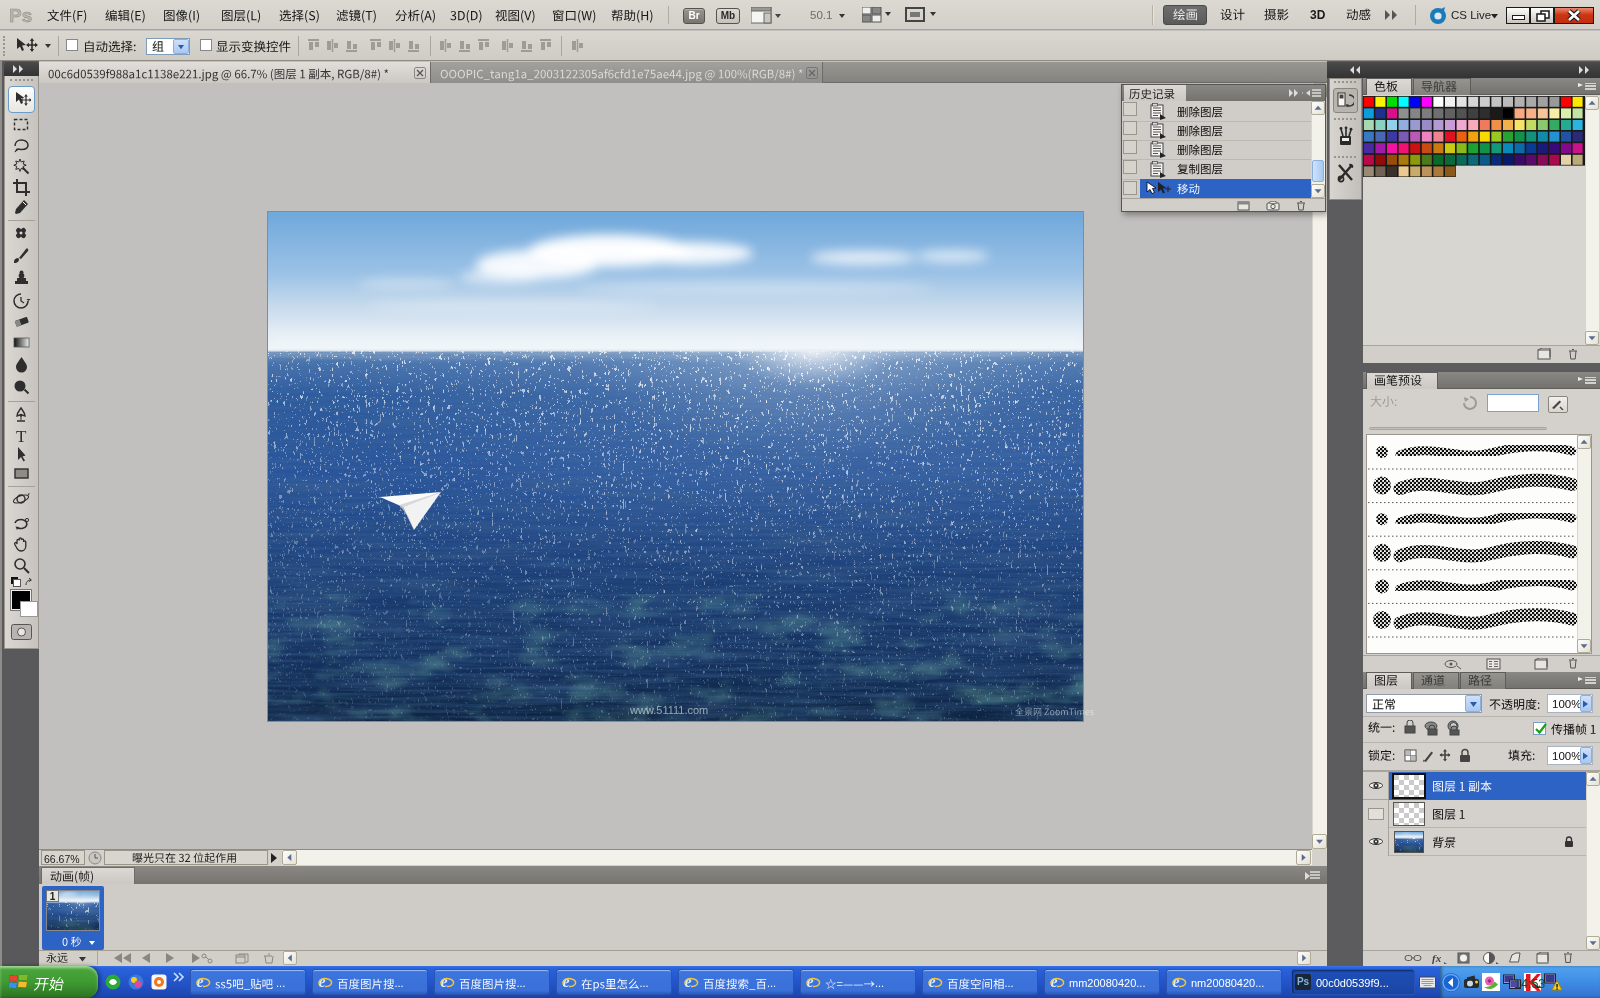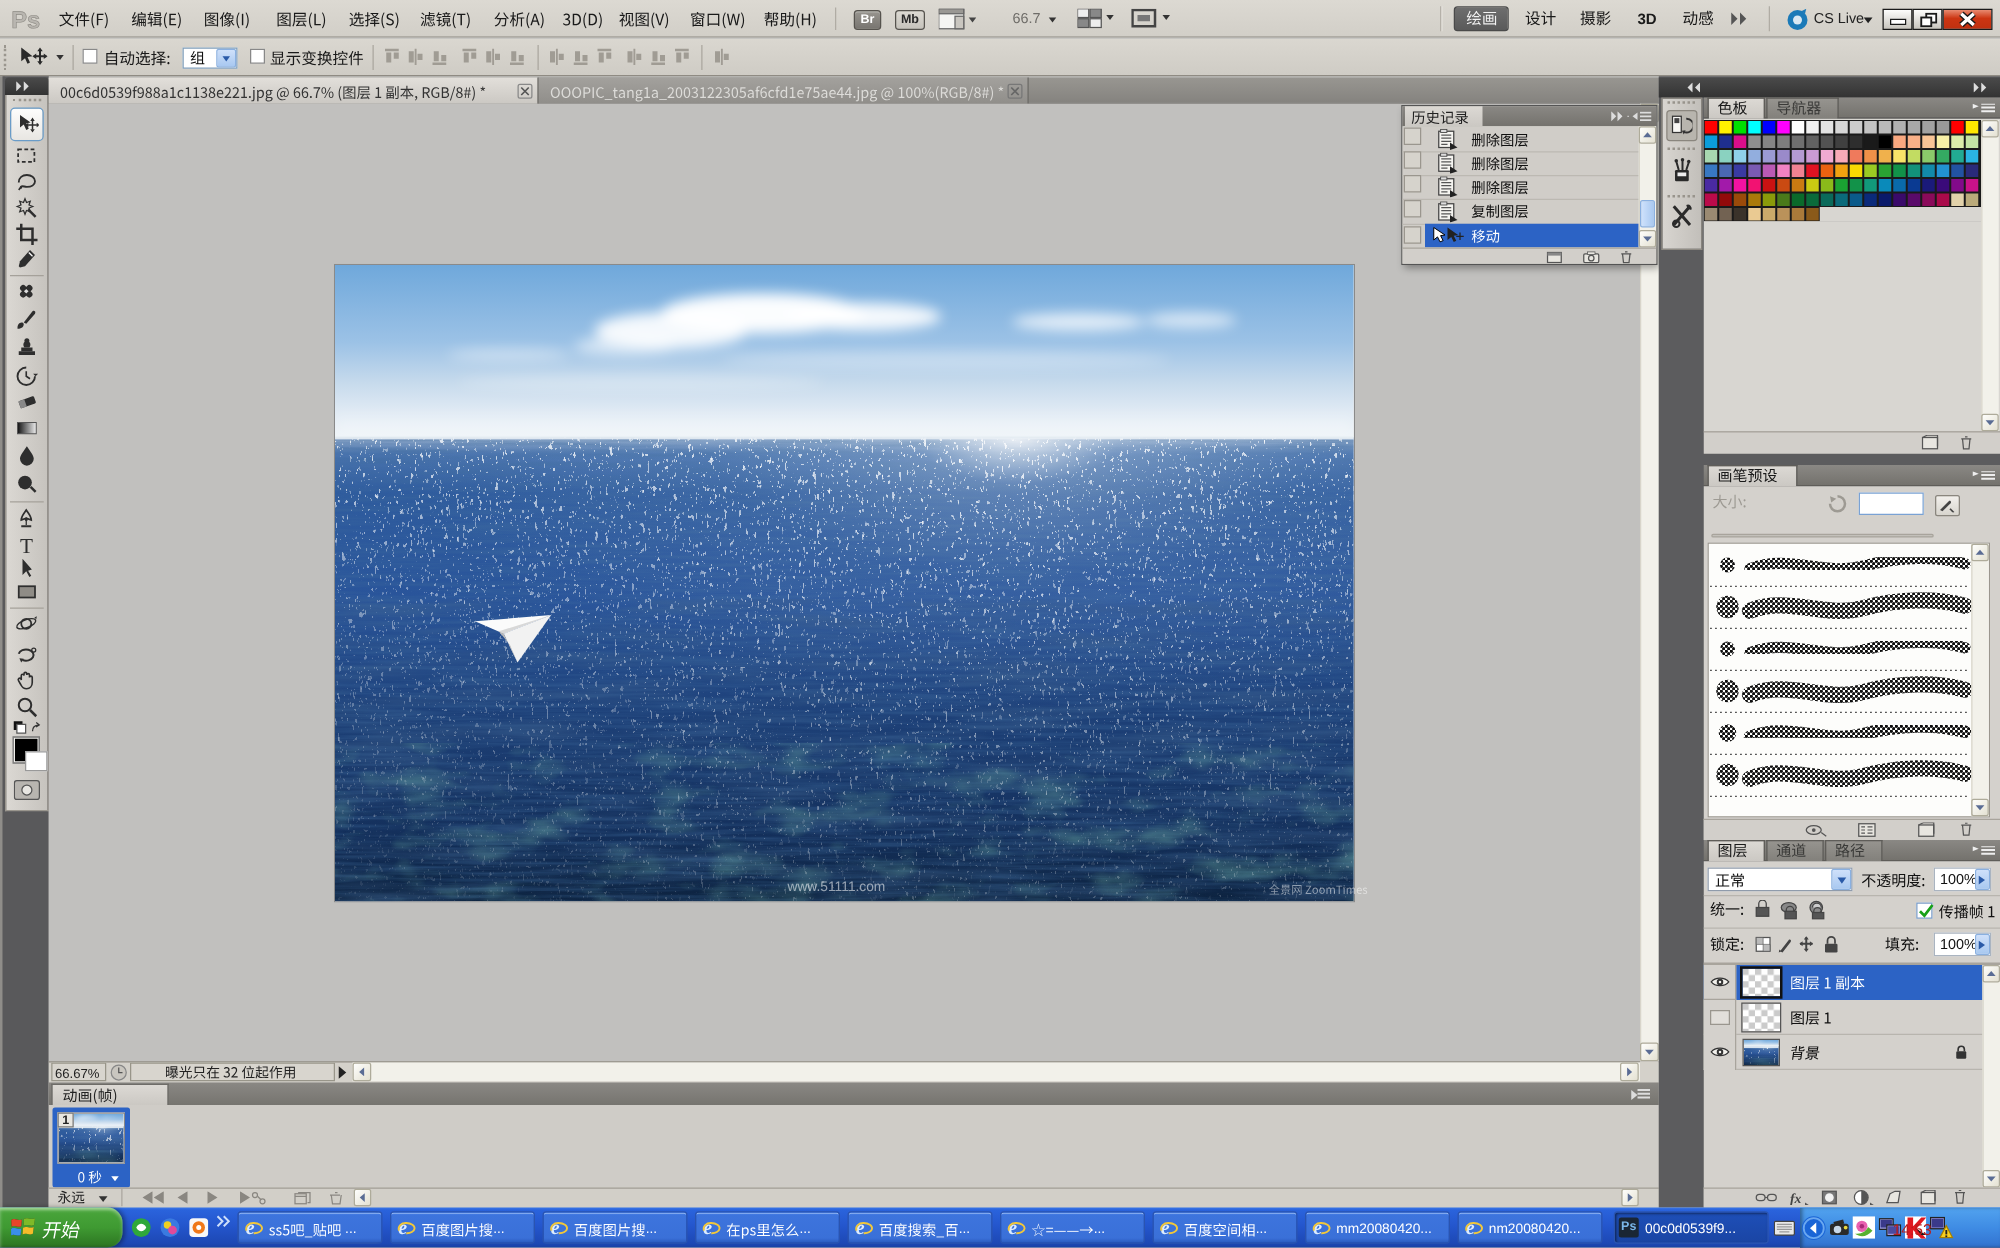--- a/index.html
+++ b/index.html
@@ -58,21 +58,21 @@
   </svg>
 <div class="a" style="left:668px;top:6px;width:1px;height:18px;background:#b0aca4"></div>
 <div class="a" style="left:683px;top:8px;width:22px;height:16px;background:linear-gradient(#98958f,#787570);border:1px solid #56534e;border-radius:3px;color:#fff;font-size:10px;font-weight:bold;text-align:center;line-height:14px;box-shadow:inset 0 1px 0 rgba(255,255,255,0.3)">Br</div>
 <div class="a" style="left:716px;top:8px;width:24px;height:16px;background:linear-gradient(#dcd9d2,#c6c3bc);border:1px solid #56534e;border-radius:3px;color:#2a2a2a;font-size:10px;font-weight:bold;text-align:center;line-height:14px">Mb</div>
 <svg class="a" style="left:751px;top:7px" width="30" height="18" viewBox="0 0 30 18">
       <rect x="0" y="0" width="20" height="16" fill="#f5f5f3" stroke="#666"></rect>
     <rect x="0" y="0" width="20" height="4" fill="#9a9894" stroke="#666"></rect>
       <rect x="13" y="6" width="7" height="10" fill="#c9c6c0" stroke="#666"></rect>
       <path d="M24 7 l6 0 -3 4 z" fill="#444"></path>
   </svg>
-<div class="lat" style="left:810px;top:9px;font-size:11.5px;color:#6e6c68;">66.7</div>
+<div class="lat" style="left:810px;top:9px;font-size:11.5px;color:#6e6c68;">50.1</div>
 <svg class="a" style="left:838px;top:13px" width="8" height="6">
     <path d="M1 1 l6 0 -3 4 z" fill="#333"></path>
   </svg>
 <svg class="a" style="left:862px;top:7px" width="30" height="16" viewBox="0 0 30 16">
       <rect x="0" y="0" width="9" height="7" fill="#eee" stroke="#555"></rect>
     <rect x="10" y="0" width="9" height="7" fill="#888" stroke="#555"></rect>
       <rect x="0" y="8" width="9" height="7" fill="#888" stroke="#555"></rect>
     <rect x="10" y="8" width="9" height="7" fill="#eee" stroke="#555"></rect>
       <path d="M23 5 l6 0 -3 4 z" fill="#333"></path>
   </svg>
@@ -1387,21 +1387,21 @@
     <path d="M9 10 l4 5 h4z" fill="#1a1a1a"></path>
   </svg>
 <svg class="a" style="left:1544px;top:973px" width="19" height="18">
     <rect x="0.5" y="1" width="11" height="9" fill="#9a9ae0" stroke="#222"></rect>
     <rect x="1.5" y="2" width="9" height="7" fill="#3a3a8a"></rect>
     <path d="M8 17 l5 -9.5 5 9.5z" fill="#f8d020" stroke="#a88000"></path>
     <rect x="12.3" y="11" width="1.5" height="3.5" fill="#222"></rect>
     <rect x="12.3" y="15.3" width="1.5" height="1.4" fill="#222"></rect>
   </svg>
 <svg class="a" style="left:1566px;top:990px" width="0" height="0"></svg>
-<div class="lat" style="left:1514px;top:977px;font-size:12.5px;color:#b91c1c;">14:53</div>
+<div class="lat" style="left:1514px;top:977px;font-size:12.5px;color:#14532d;">14:53</div>
 <svg width="0" height="0" style="position:absolute">
     <defs>
       <g id="g37a444">
         <path d="M423 823C453 774 485 707 497 666L580 693C566 734 531 799 501 847ZM50 664V590H206C265 438 344 307 447 200C337 108 202 40 36 -7C51 -25 75 -60 83 -78C250 -24 389 48 502 146C615 46 751 -28 915 -73C928 -52 950 -20 967 -4C807 36 671 107 560 201C661 304 738 432 796 590H954V664ZM504 253C410 348 336 462 284 590H711C661 455 592 344 504 253Z"></path>
         <path transform="translate(1000)" d="M317 341V268H604V-80H679V268H953V341H679V562H909V635H679V828H604V635H470C483 680 494 728 504 775L432 790C409 659 367 530 309 447C327 438 359 420 373 409C400 451 425 504 446 562H604V341ZM268 836C214 685 126 535 32 437C45 420 67 381 75 363C107 397 137 437 167 480V-78H239V597C277 667 311 741 339 815Z"></path>
         <path transform="translate(2000)" d="M239 -196 295 -171C209 -29 168 141 168 311C168 480 209 649 295 792L239 818C147 668 92 507 92 311C92 114 147 -47 239 -196Z"></path>
         <path transform="translate(2338)" d="M101 0H193V329H473V407H193V655H523V733H101Z"></path>
         <path transform="translate(2890)" d="M99 -196C191 -47 246 114 246 311C246 507 191 668 99 818L42 792C128 649 171 480 171 311C171 141 128 -29 42 -171Z"></path>
       </g>
       <g id="gdfaf7e">

